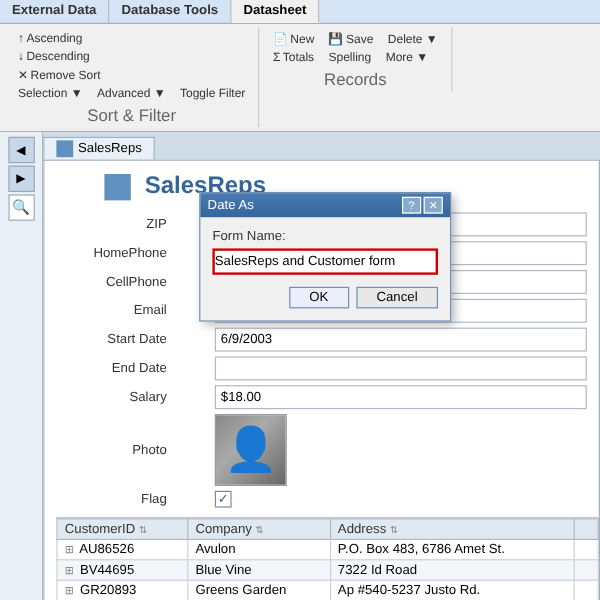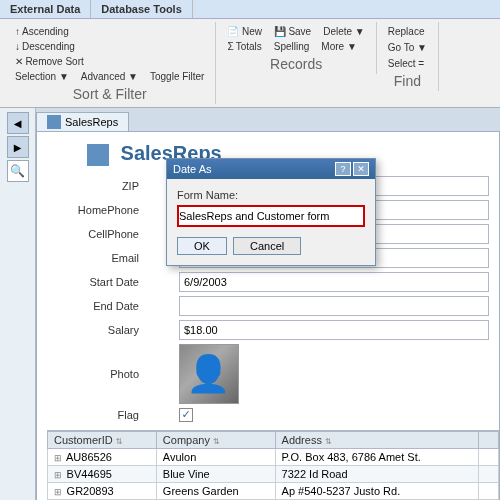--- a/index.html
+++ b/index.html
@@ -264,21 +264,21 @@
     .dialog-input {
       width: 100%;
       border: 2px solid #cc0000;
       padding: 2px 0;
       font-size: 11px;
       background: #fff;
       height: 22px;
     }
     .dialog-buttons {
       display: flex;
-      justify-content: flex-start;
+      justify-content: flex-end;
       gap: 6px;
       margin-top: 10px;
     }
     .dialog-btn {
       padding: 2px 16px;
       font-size: 11px;
       border: 1px solid #7090b0;
       background: #e8e8e8;
       cursor: pointer;
       min-width: 50px;
@@ -323,20 +323,21 @@
       margin-right: 2px;
     }
   </style>
 </head>
 <body>
 
 <div class="ribbon">
   <div class="ribbon-tabs">
     <div class="ribbon-tab">External Data</div>
     <div class="ribbon-tab">Database Tools</div>
+    <div class="ribbon-tab active">Datasheet</div>
   </div>
   <div class="ribbon-content">
 
     <div class="ribbon-group">
       <div class="ribbon-buttons-row">
         <div class="ribbon-btn-small">
           <span>↑</span>
           <span>Ascending</span>
         </div>
       </div>
@@ -388,34 +389,20 @@
         <div class="ribbon-btn-small">
           <span>Spelling</span>
         </div>
         <div class="ribbon-btn-small">
           <span>More ▼</span>
         </div>
       </div>
       <div class="ribbon-group-label">Records</div>
     </div>
 
-    <div class="ribbon-group">
-      <div class="ribbon-small-col">
-        <div class="ribbon-btn-small">
-          <span>Replace</span>
-        </div>
-        <div class="ribbon-btn-small">
-          <span>Go To ▼</span>
-        </div>
-        <div class="ribbon-btn-small">
-          <span>Select =</span>
-        </div>
-      </div>
-      <div class="ribbon-group-label">Find</div>
-    </div>
   </div>
 </div>
 
 <div class="main-area">
 
   <div class="left-nav">
     <div class="nav-arrow">◀</div>
     <div class="nav-arrow">▶</div>
     <div class="nav-search">🔍</div>
   </div>

